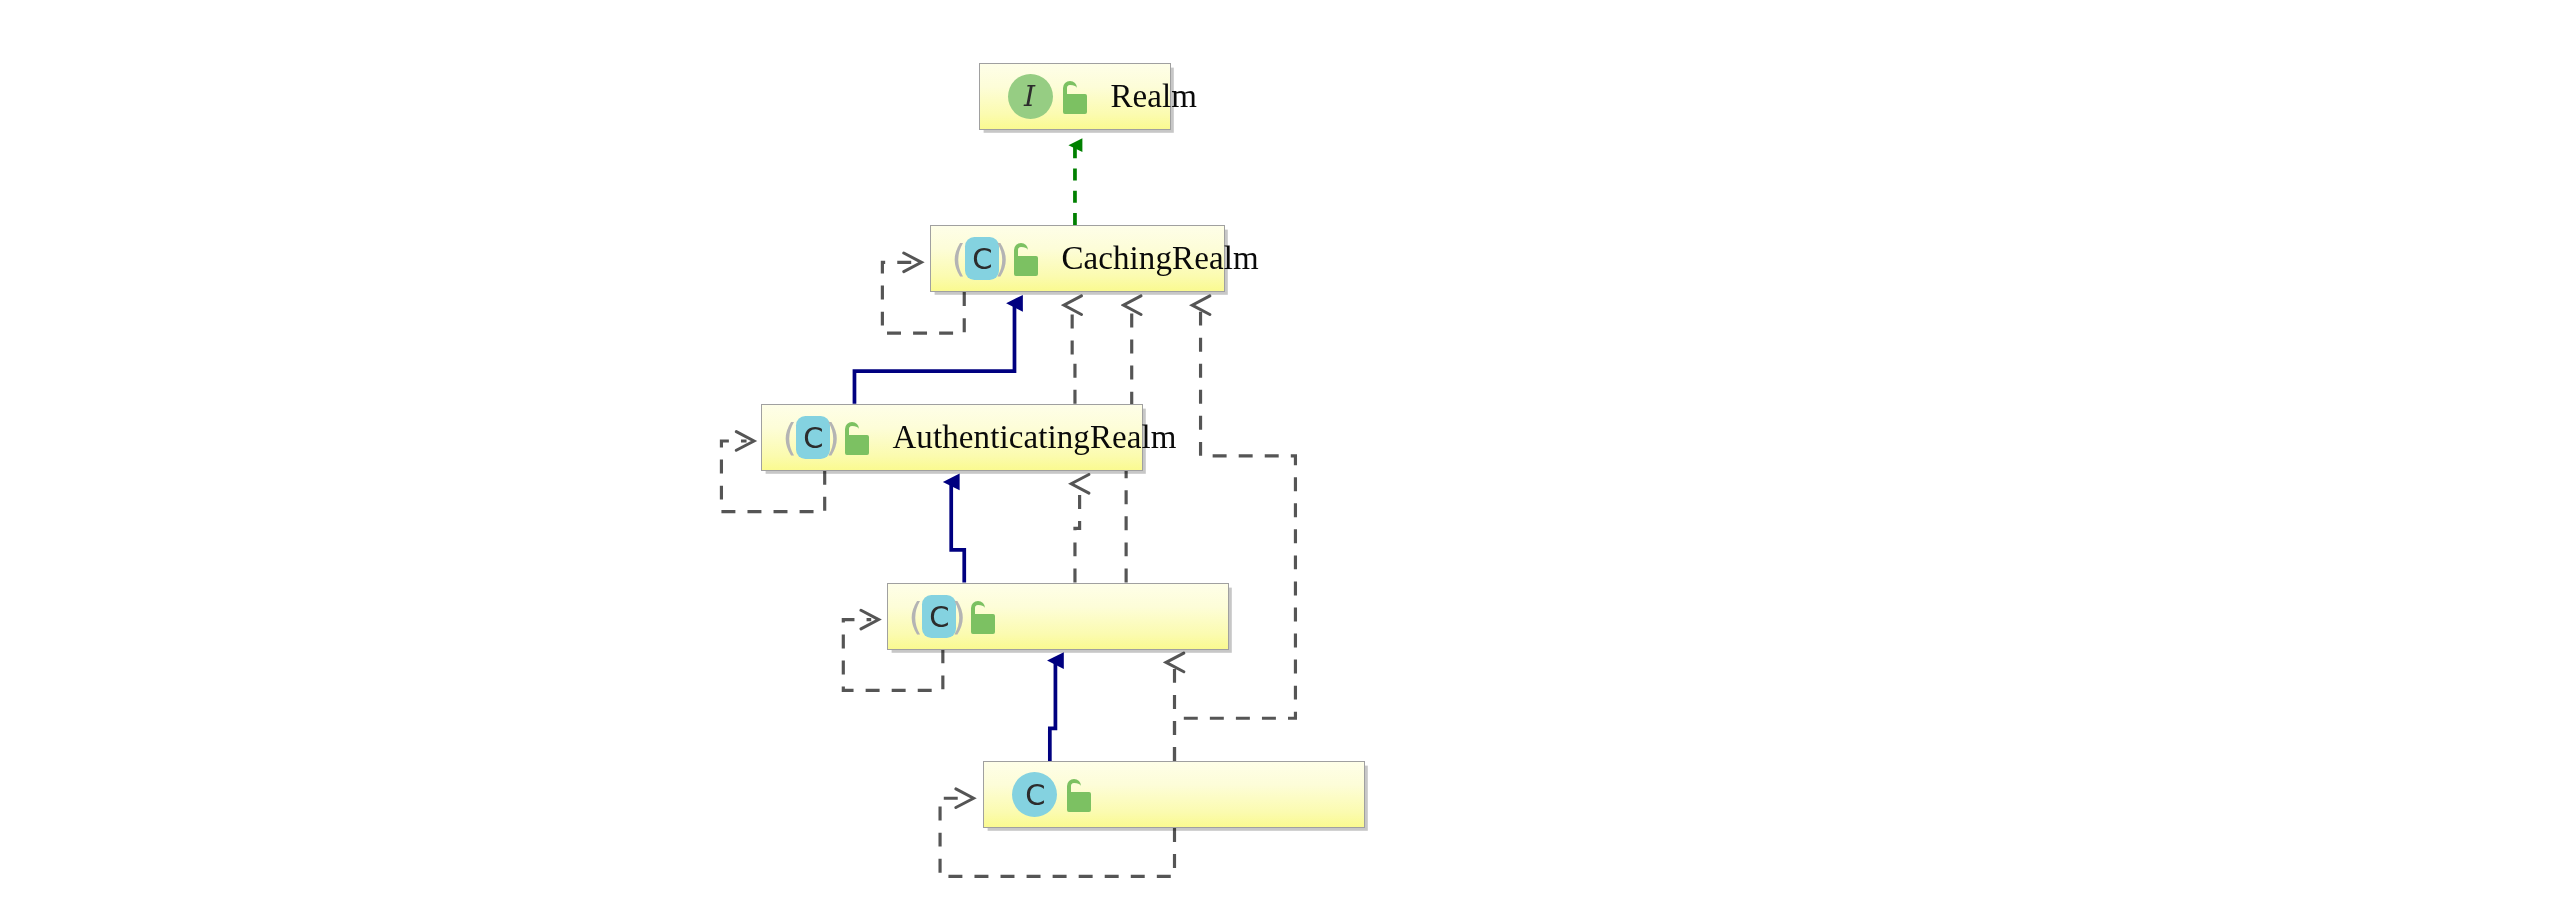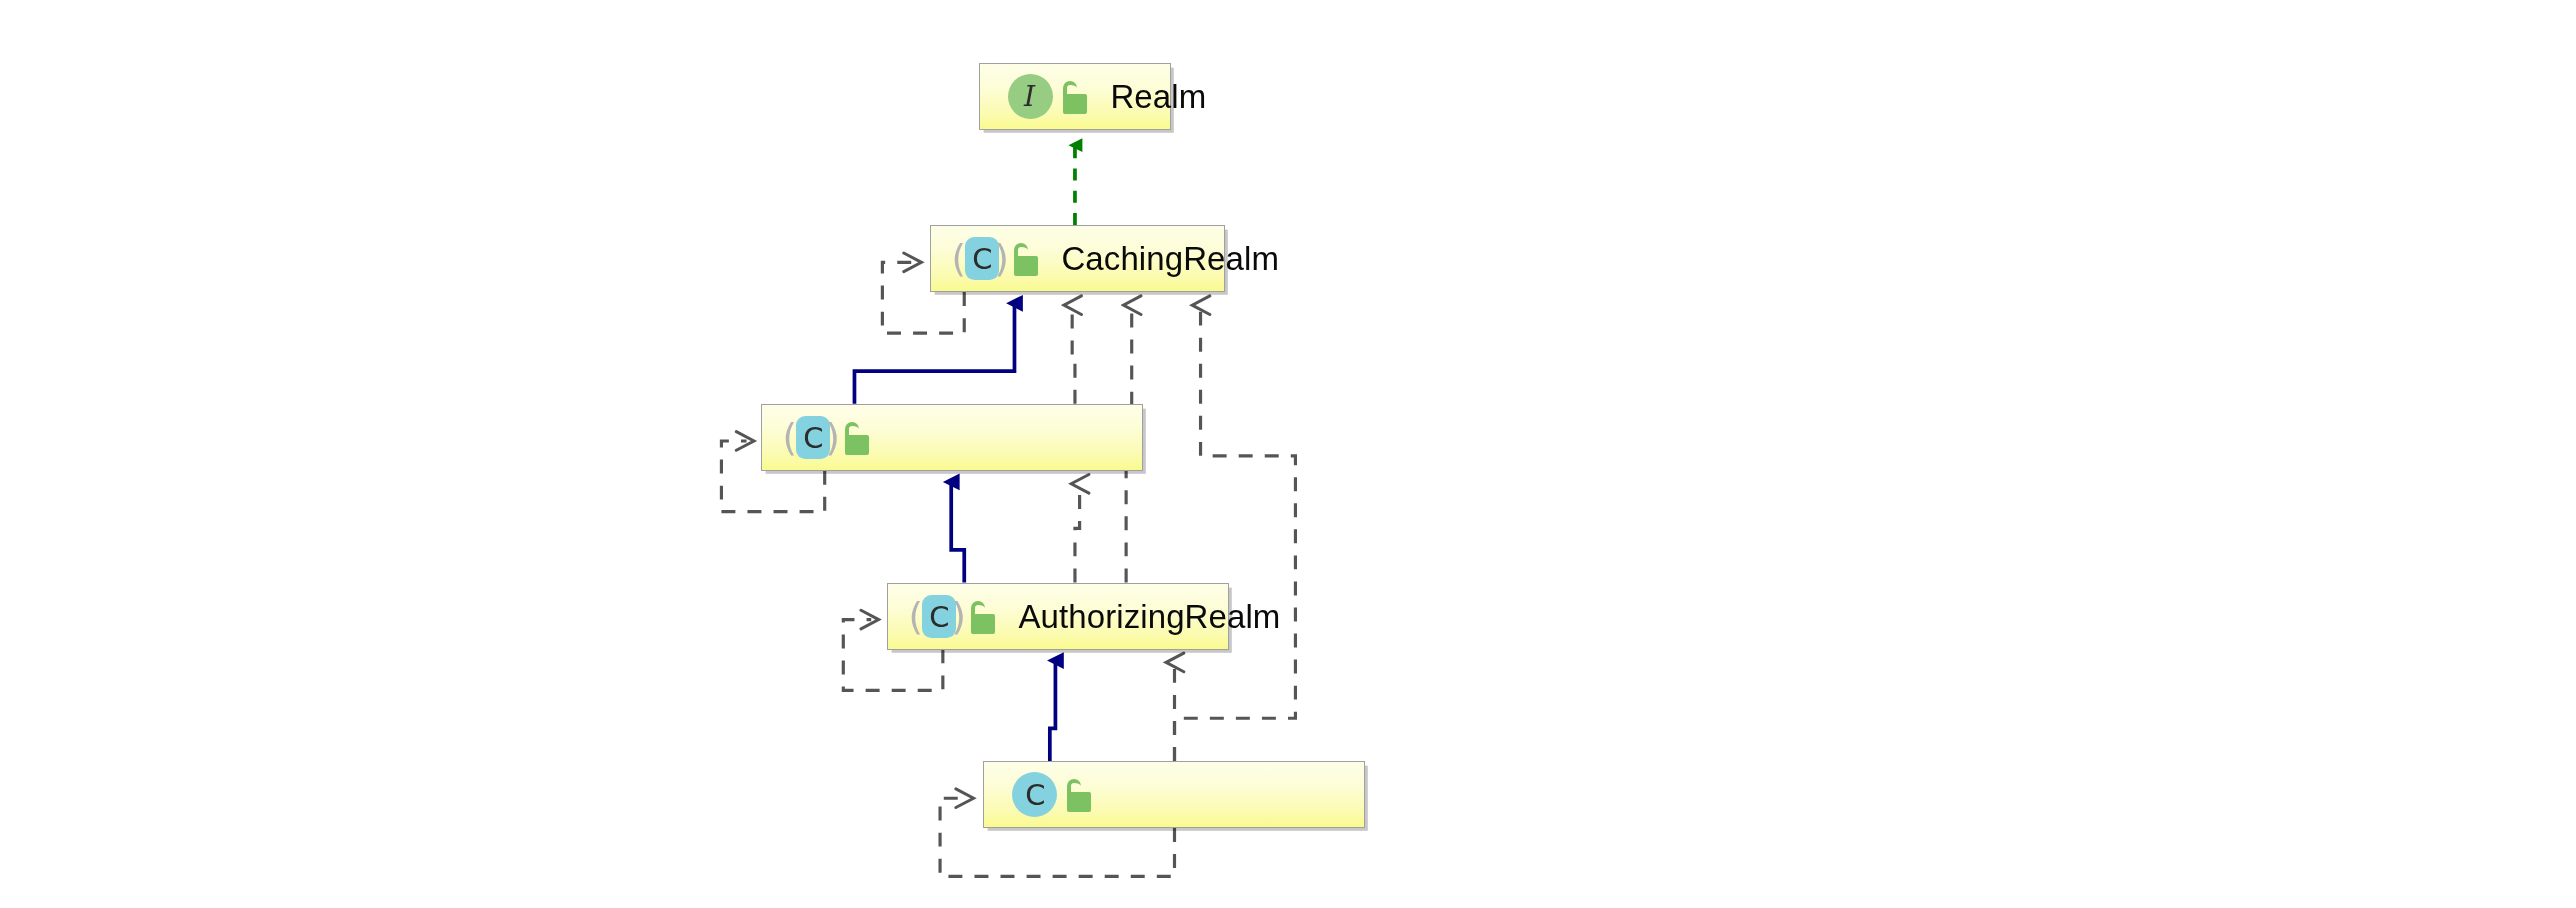--- a/index.html
+++ b/index.html
@@ -121,21 +121,21 @@
     border-right: none;
     border-top-left-radius: 9.3px;
     border-top-right-radius: 9.3px;
     box-sizing: border-box;
   }
   .node-label {
     font-size: 33px;
     color: #0a0a0a;
     white-space: nowrap;
     letter-spacing: 0.1px;
-    font-family: Liberation Sans, sans-serif;
+    font-family: Liberation Serif, serif;
   }
 </style>
 </head>
 <body>
 
 <div id="canvas">
 
   <svg id="edges" viewBox="0 0 2768 976" width="2576" height="908" xmlns="http://www.w3.org/2000/svg">
 
     <defs>
@@ -211,34 +211,34 @@
     <span class="badge cls abstract">
       <span class="paren l">(</span>
       <span class="disc"></span>
       <span class="paren r">)</span>
       <span class="glyph">C</span>
     </span>
     <span class="lock">
       <span class="shackle"></span>
       <span class="body"></span>
     </span>
+    <span class="node-label">AuthenticatingRealm</span>
   </div>
 
   <div class="node" style="left:887px; top:583px; width:342px; height:67px;">
     <span class="badge cls abstract">
       <span class="paren l">(</span>
       <span class="disc"></span>
       <span class="paren r">)</span>
       <span class="glyph">C</span>
     </span>
     <span class="lock">
       <span class="shackle"></span>
       <span class="body"></span>
     </span>
-    <span class="node-label">AuthorizingRealm</span>
   </div>
 
   <div class="node" style="left:983px; top:761px; width:382px; height:67px;">
     <span class="badge cls">
       <span class="disc"></span>
       <span class="glyph">C</span>
     </span>
     <span class="lock">
       <span class="shackle"></span>
       <span class="body"></span>

